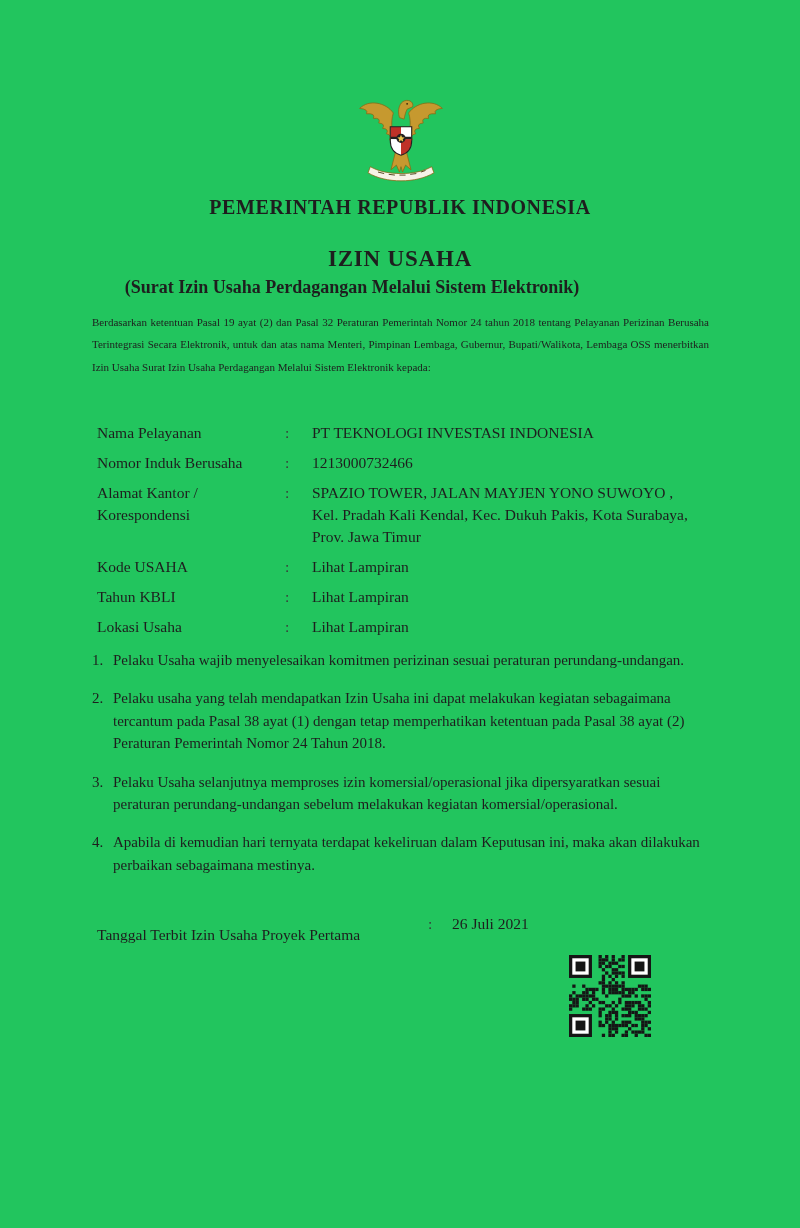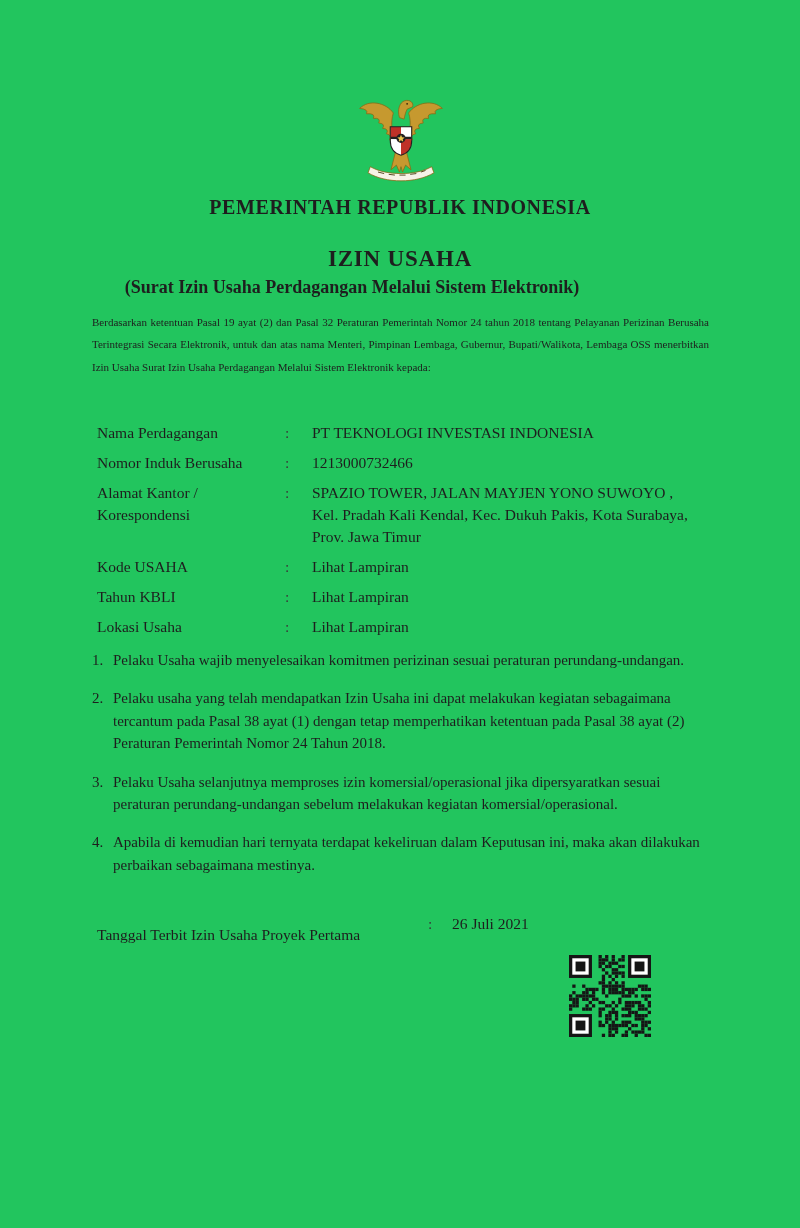--- a/index.html
+++ b/index.html
@@ -99,21 +99,21 @@
   <div class="gov-title">PEMERINTAH REPUBLIK INDONESIA</div>
 
   <div class="doc-title">IZIN USAHA</div>
 
   <div class="doc-subtitle">(Surat Izin Usaha Perdagangan Melalui Sistem Elektronik)</div>
 
   <div class="intro">Berdasarkan ketentuan Pasal 19 ayat (2) dan Pasal 32 Peraturan Pemerintah Nomor 24 tahun 2018 tentang Pelayanan Perizinan Berusaha Terintegrasi Secara Elektronik, untuk dan atas nama Menteri, Pimpinan Lembaga, Gubernur, Bupati/Walikota, Lembaga OSS menerbitkan Izin Usaha Surat Izin Usaha Perdagangan Melalui Sistem Elektronik kepada:</div>
 
   <div class="fields">
     <div class="field-row">
-      <div class="f-label">Nama Perdagangan</div>
+      <div class="f-label">Nama Pelayanan</div>
       <div class="f-colon">:</div>
       <div class="f-value">PT TEKNOLOGI INVESTASI INDONESIA</div>
     </div>
     <div class="field-row">
       <div class="f-label">Nomor Induk Berusaha</div>
       <div class="f-colon">:</div>
       <div class="f-value">1213000732466</div>
     </div>
     <div class="field-row">
       <div class="f-label">Alamat Kantor / Korespondensi</div>

